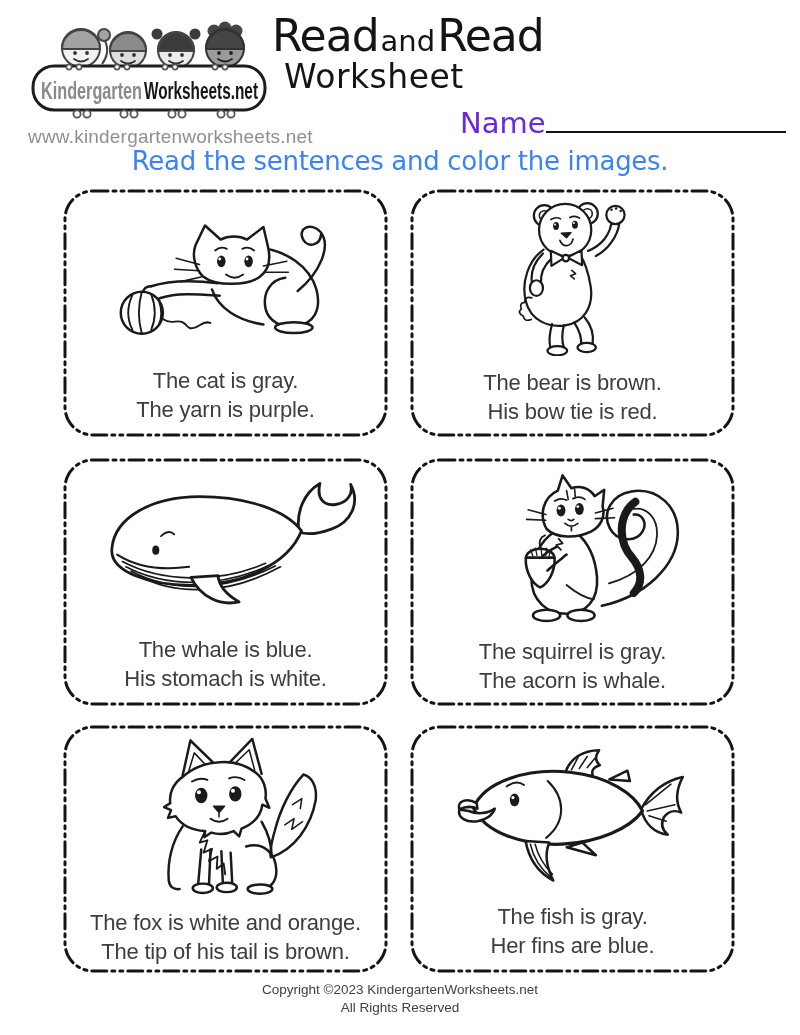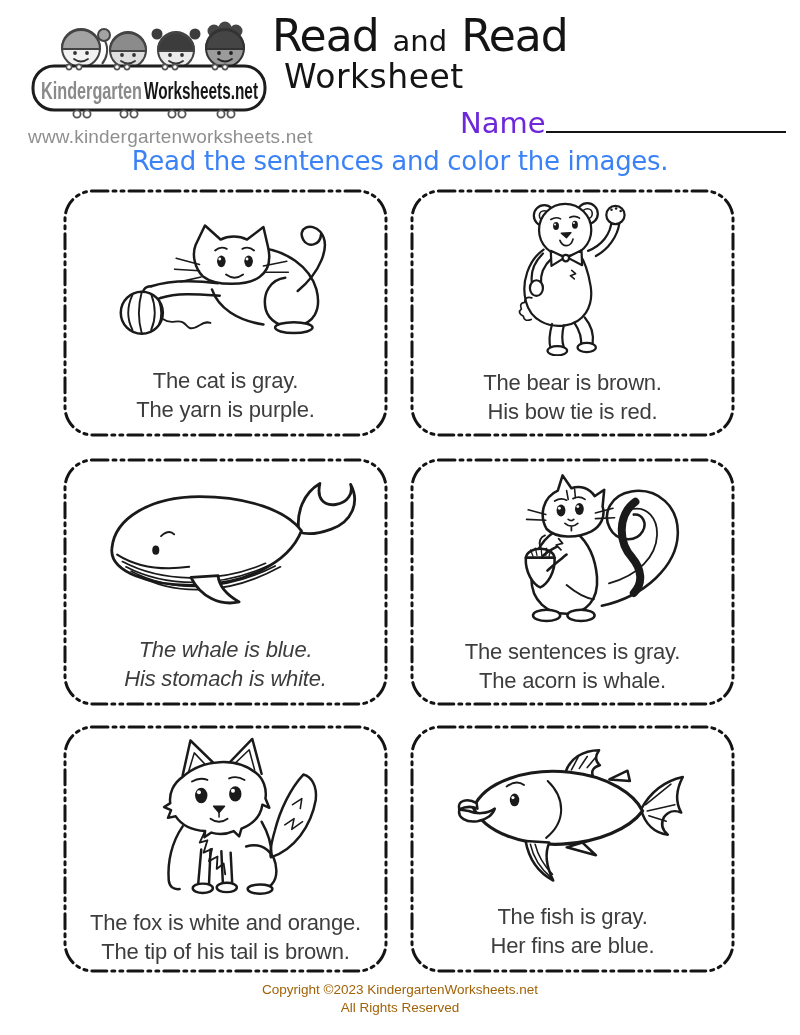--- a/index.html
+++ b/index.html
@@ -9,50 +9,50 @@
   }
   
   .logo-wrap { position:absolute; left:24px; top:10px; width:250px; }
   .site-url {
     margin-top:2px; padding-left:4px;
     font-size:19px; letter-spacing:0.2px; color:#8f8f8f;
   }
   
   .title-block { position:absolute; left:272px; top:10px; width:510px;
     font-family:"DejaVu Sans", sans-serif; color:#141414; }
-  .title-line { display:flex; align-items:baseline; gap:14px; }
+  .title-line { display:flex; align-items:baseline; gap:2px; }
   .title-big { font-size:44px; letter-spacing:-1px; }
   .title-small { font-size:29px; }
   .subtitle { font-size:33px; margin:-4px 0 0 12px; letter-spacing:0.5px; }
   .name-row { position:absolute; left:460px; top:101px; display:flex; align-items:baseline;
     font-family:"DejaVu Sans", sans-serif; }
   .name-label { font-size:29px; color:#6d28d9; }
   .name-line { display:inline-block; width:240px; border-bottom:2.5px solid #141414; height:30px; }
   
   .instruction {
     position:absolute; top:146px; left:0; width:100%; text-align:center;
     font-family:"DejaVu Sans", sans-serif; font-size:26px; letter-spacing:-0.3px; color:#3b82f6;
   }
   
   .card { position:absolute; width:327px; height:250px; display:flex; flex-direction:column;gap:12px; }
   .card.c1 { left:62px;  top:188px; }
   .card.c2 { left:409px; top:188px; }
-  .card.c3 { left:62px;  top:457px;font-style:italic; }
+  .card.c3 { left:62px;  top:457px; }
   .card.c4 { left:409px; top:457px; }
   .card.c5 { left:62px;  top:724px; }
   .card.c6 { left:409px; top:724px; }
   .border-svg { position:absolute; left:0; top:0; width:327px; height:250px; }
   .art-box { flex:1 1 auto; display:flex; justify-content:center; align-items:center; padding-top:8px; }
   .caption {
     flex:0 0 auto; text-align:center; padding-bottom:14px;
     font-size:22px; line-height:1.32; letter-spacing:-0.2px; color:#3d3d3d; white-space:nowrap;
   }
   
   .footer { position:absolute; top:981px; left:0; width:100%; text-align:center;
-    font-size:13.5px; line-height:1.35; color:#a16207; }
+    font-size:13.5px; line-height:1.35; color:#404040; }
   
   .art { display:block; }
 </style>
 </head>
 <body>
 
 <div class="page">
 
   <div class="logo-wrap">
     <svg width="250" height="110" viewBox="0 0 240 110">
@@ -282,21 +282,21 @@
           <path d="M119,102 C117,96 119,90 125,88" fill="none" stroke-width="2.4"></path>
           <path d="M101,116 C103,101 135,101 137,116 Z"></path>
           <path d="M101,116 C100,134 110,149 119,153 C128,149 138,134 137,116 Z"></path>
           <path d="M107,106 l3,8 M113,104 l2,9 M120,103 l1,10 M127,104 l-1,9 M132,107 l-2,7" fill="none" stroke-width="1.6"></path>
           <path d="M140,102 C132,106 126,110 122,114" fill="none"></path>
           <path d="M152,112 C142,120 134,126 128,132" fill="none"></path>
         </g>
       </svg>
     </div>
     <div class="caption">
-      <div>The sentences is gray.</div>
+      <div>The squirrel is gray.</div>
       <div>The acorn is whale.</div>
     </div>
   </div>
 
   <div class="card c5">
     <svg class="border-svg" viewBox="0 0 327 250">
       <rect x="3" y="3" width="321" height="244" rx="28" fill="none" stroke="#141414" stroke-width="3" stroke-dasharray="15 5 3 5 3 5" stroke-linecap="round"></rect>
     </svg>
     <div class="art-box">
       <svg class="art" width="270" height="164" viewBox="0 0 320 212">

